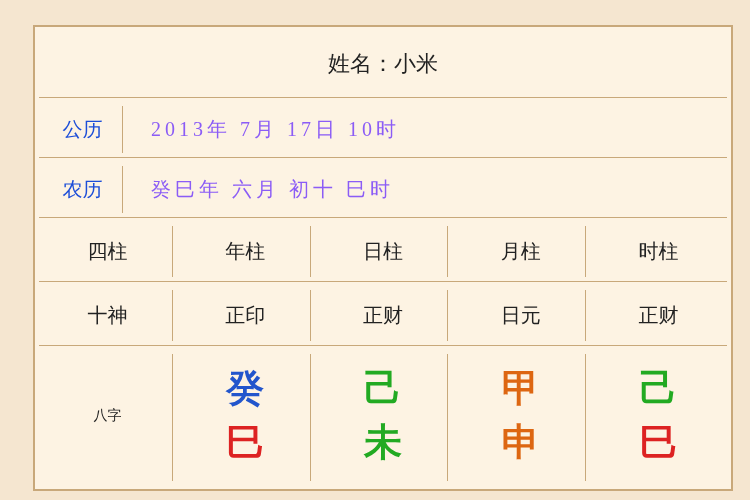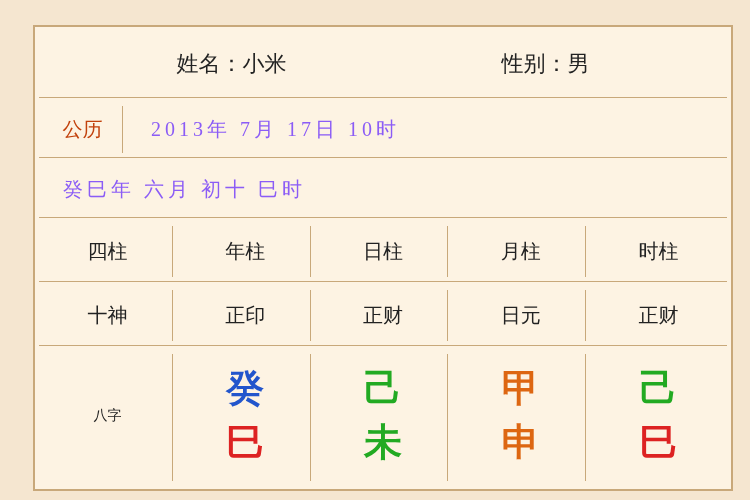--- a/index.html
+++ b/index.html
@@ -30,21 +30,21 @@
       display: flex;
       border-bottom: 1px solid #c8a87a;
       min-height: 52px;
       align-items: center;
     }
     .info-row .label-cell {
       width: 80px;
       min-width: 80px;
       text-align: center;
       font-size: 20px;
-      color: #c2410c;
+      color: #1d4ed8;
       border-right: 1px solid #c8a87a;
       padding: 10px 5px;
     }
     .info-row .value-cell {
       flex: 1;
       font-size: 20px;
       color: #8b5cf6;
       padding: 10px 20px;
       letter-spacing: 4px;
     }
@@ -101,29 +101,29 @@
     .color-green { color: #22aa22; }
     .color-orange { color: #dd6611; }
   </style>
 </head>
 <body>
 
 <div class="container">
 
   <div class="header-row">
     <span>姓名：小米</span>
-    <span>性别：男</span>
   </div>
 
   <div class="info-row">
     <div class="label-cell">公历</div>
     <div class="value-cell">2013年 7月 17日 10时</div>
   </div>
 
   <div class="info-row">
+    <div class="label-cell">农历</div>
     <div class="value-cell">癸巳年 六月 初十 巳时</div>
   </div>
 
   <div class="grid-row">
     <div class="grid-cell row-label">四柱</div>
     <div class="grid-cell">年柱</div>
     <div class="grid-cell">日柱</div>
     <div class="grid-cell">月柱</div>
     <div class="grid-cell">时柱</div>
   </div>

